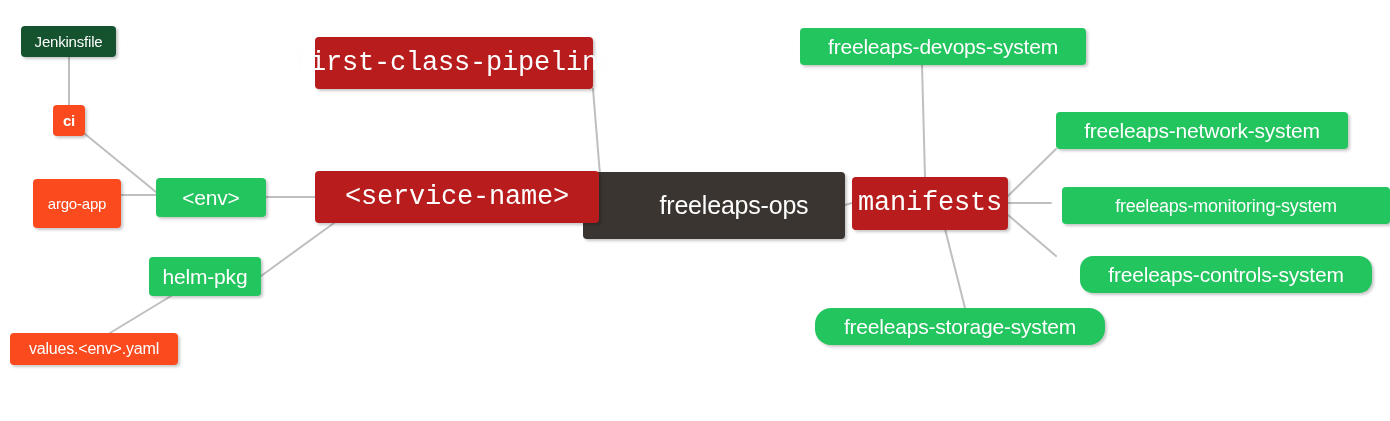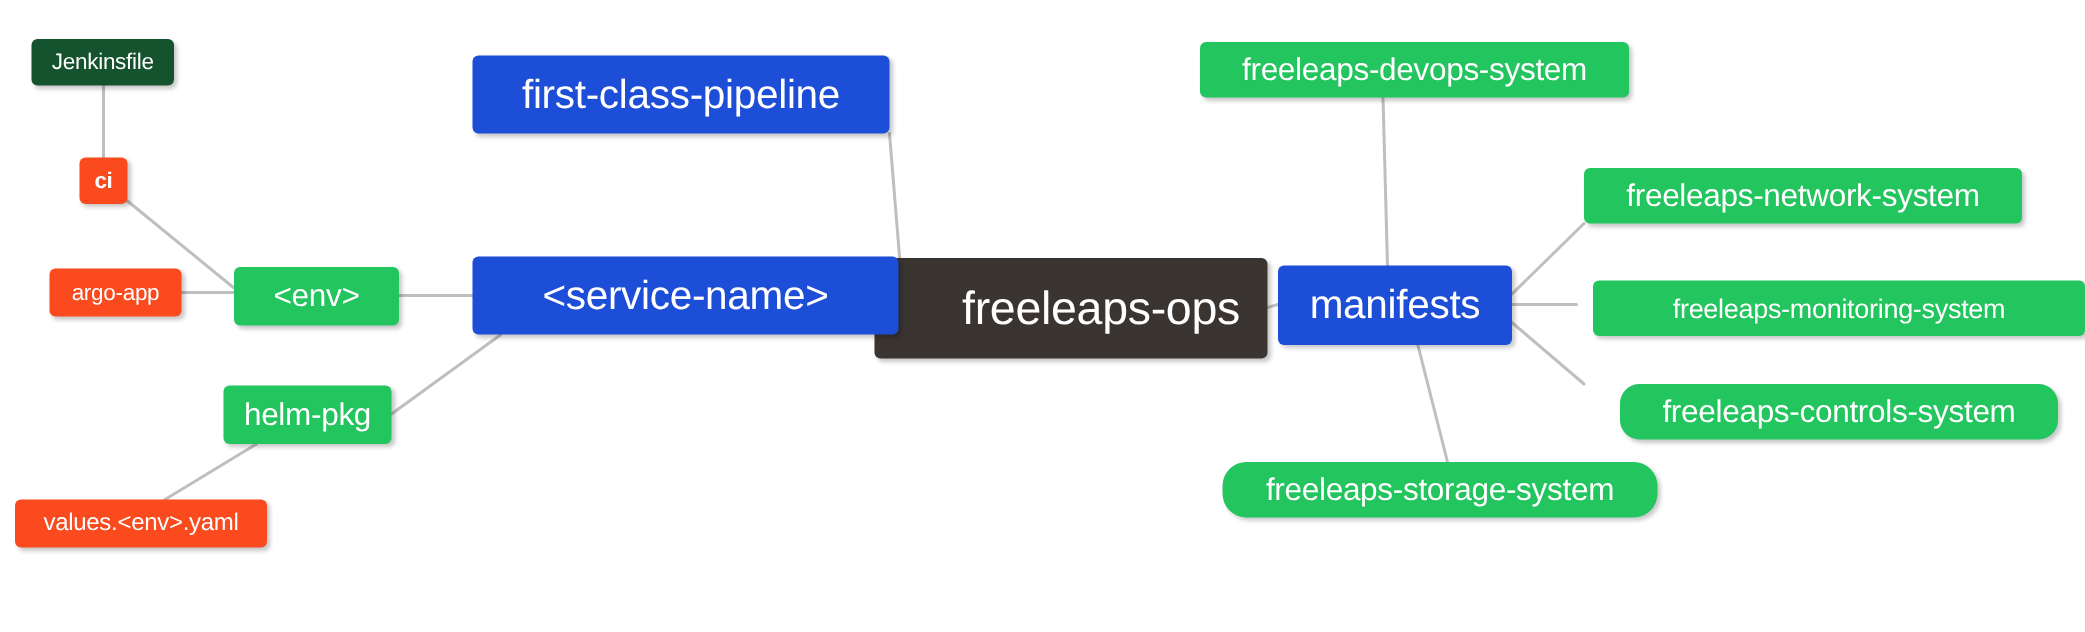--- a/index.html
+++ b/index.html
@@ -30,21 +30,21 @@
     justify-content: center;
     color: #ffffff;
     border-radius: 4px;
     white-space: nowrap;
     line-height: 1;
     letter-spacing: -0.2px;
     box-shadow: 2px 2px 3px rgba(0,0,0,0.22);
     text-shadow: 0 0 1px rgba(0,0,0,0.05);
   }
   .n-root   { background: #3b3531; }
-  .n-blue   { background: #1d4ed8; }
+  .n-blue   { background: #b91c1c; font-family: Liberation Mono, monospace; }
   .n-green  { background: #22c55e; }
   .n-red    { background: #fa4a1e; }
   .n-orange { background: #14532d; }
 </style>
 </head>
 <body>
 
 <div id="canvas">
   <svg id="edges" viewBox="0 0 1390 421" xmlns="http://www.w3.org/2000/svg">
       <line x1="845" y1="205" x2="852" y2="203" stroke="#bfbfbf" stroke-width="2" stroke-linecap="round"></line>
@@ -56,28 +56,28 @@
       <line x1="156" y1="195" x2="121" y2="195" stroke="#bfbfbf" stroke-width="2" stroke-linecap="round"></line>
       <line x1="69" y1="105" x2="69" y2="57" stroke="#bfbfbf" stroke-width="2" stroke-linecap="round"></line>
       <line x1="171" y1="296" x2="110" y2="333" stroke="#bfbfbf" stroke-width="2" stroke-linecap="round"></line>
       <line x1="925" y1="177" x2="922" y2="65" stroke="#bfbfbf" stroke-width="2" stroke-linecap="round"></line>
       <line x1="1008" y1="196" x2="1056" y2="149" stroke="#bfbfbf" stroke-width="2" stroke-linecap="round"></line>
       <line x1="1008" y1="203" x2="1051" y2="203" stroke="#bfbfbf" stroke-width="2" stroke-linecap="round"></line>
       <line x1="1008" y1="215" x2="1056" y2="256" stroke="#bfbfbf" stroke-width="2" stroke-linecap="round"></line>
       <line x1="945" y1="229" x2="965" y2="308" stroke="#bfbfbf" stroke-width="2" stroke-linecap="round"></line>
     </svg>
   <div id="node-layer">
-      <div class="node n-root" style="left: 583px; top: 172px; width: 262px; height: 67px; font-size: 31px; padding-left: 40px;">freeleaps-ops</div>
+      <div class="node n-root" style="left: 583px; top: 172px; width: 262px; height: 67px; font-size: 25px; padding-left: 40px;">freeleaps-ops</div>
       <div class="node n-blue" style="left: 852px; top: 177px; width: 156px; height: 53px; font-size: 27px;">manifests</div>
       <div class="node n-blue" style="left: 315px; top: 171px; width: 284px; height: 52px; font-size: 27px;">&lt;service-name&gt;</div>
       <div class="node n-blue" style="left: 315px; top: 37px; width: 278px; height: 52px; font-size: 27px;">first-class-pipeline</div>
       <div class="node n-green" style="left: 156px; top: 178px; width: 110px; height: 39px; font-size: 21px;">&lt;env&gt;</div>
       <div class="node n-green" style="left: 149px; top: 257px; width: 112px; height: 39px; font-size: 21px;">helm-pkg</div>
       <div class="node n-red" style="left: 53px; top: 105px; width: 32px; height: 31px; font-size: 15px; font-weight: bold;">ci</div>
-      <div class="node n-red" style="left: 33px; top: 179px; width: 88px; height: 32px; font-size: 15px;">argo-app</div>
+      <div class="node n-red" style="left: 33px; top: 179px; width: 88px; height: 49px; font-size: 15px;">argo-app</div>
       <div class="node n-orange" style="left: 21px; top: 26px; width: 95px; height: 31px; font-size: 15px;">Jenkinsfile</div>
       <div class="node n-red" style="left: 10px; top: 333px; width: 168px; height: 32px; font-size: 16px;">values.&lt;env&gt;.yaml</div>
       <div class="node n-green" style="left: 800px; top: 28px; width: 286px; height: 37px; font-size: 21px;">freeleaps-devops-system</div>
       <div class="node n-green" style="left: 1056px; top: 112px; width: 292px; height: 37px; font-size: 21px;">freeleaps-network-system</div>
       <div class="node n-green" style="left: 1062px; top: 187px; width: 328px; height: 37px; font-size: 18px;">freeleaps-monitoring-system</div>
       <div class="node n-green" style="left: 1080px; top: 256px; width: 292px; height: 37px; font-size: 21px; border-radius: 13px;">freeleaps-controls-system</div>
       <div class="node n-green" style="left: 815px; top: 308px; width: 290px; height: 37px; font-size: 21px; border-radius: 16px;">freeleaps-storage-system</div>
     </div>
 </div>
 

